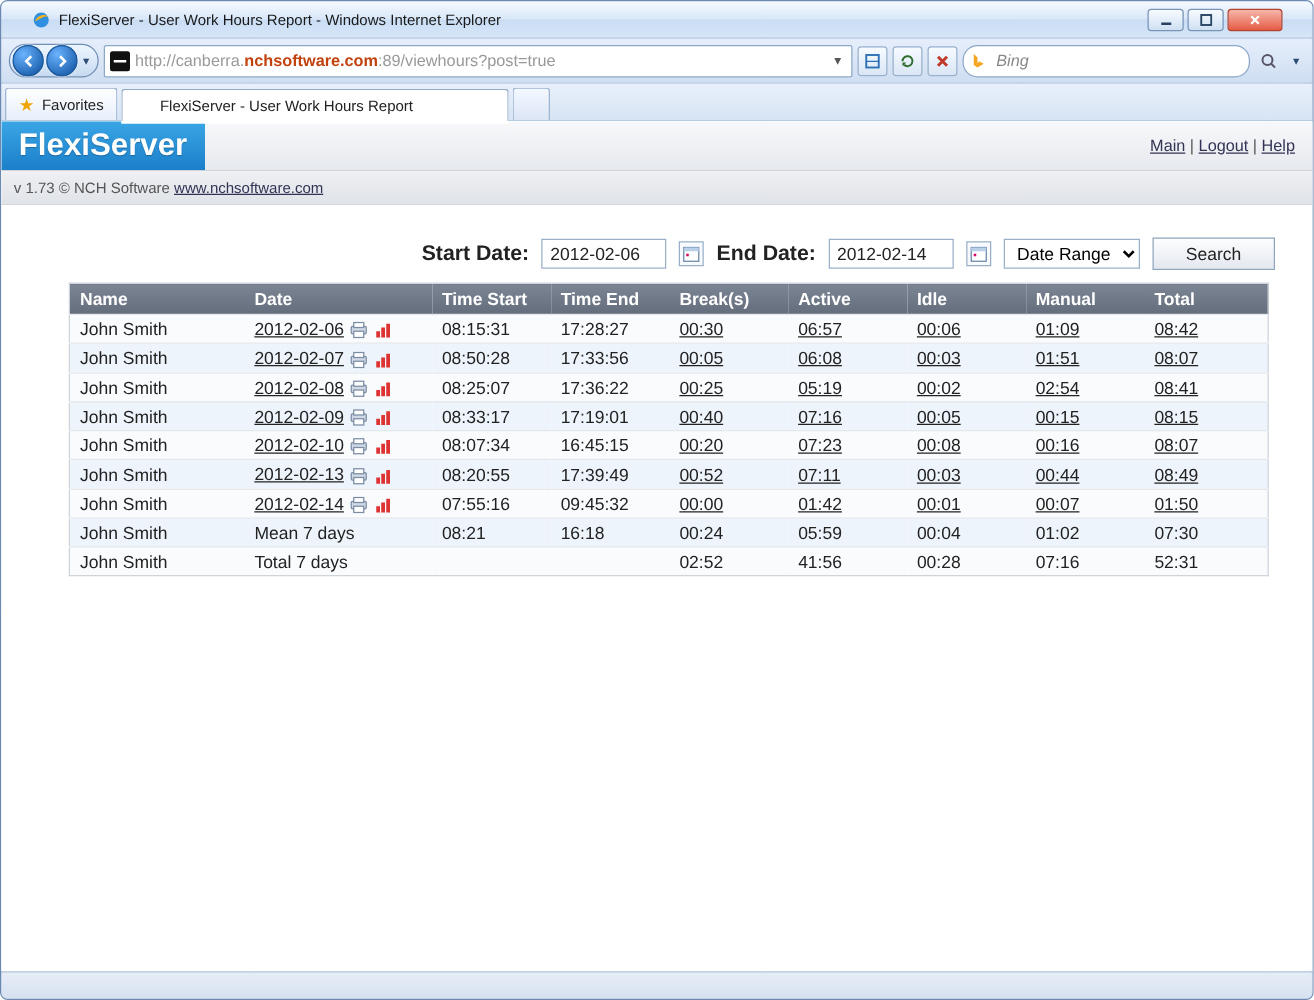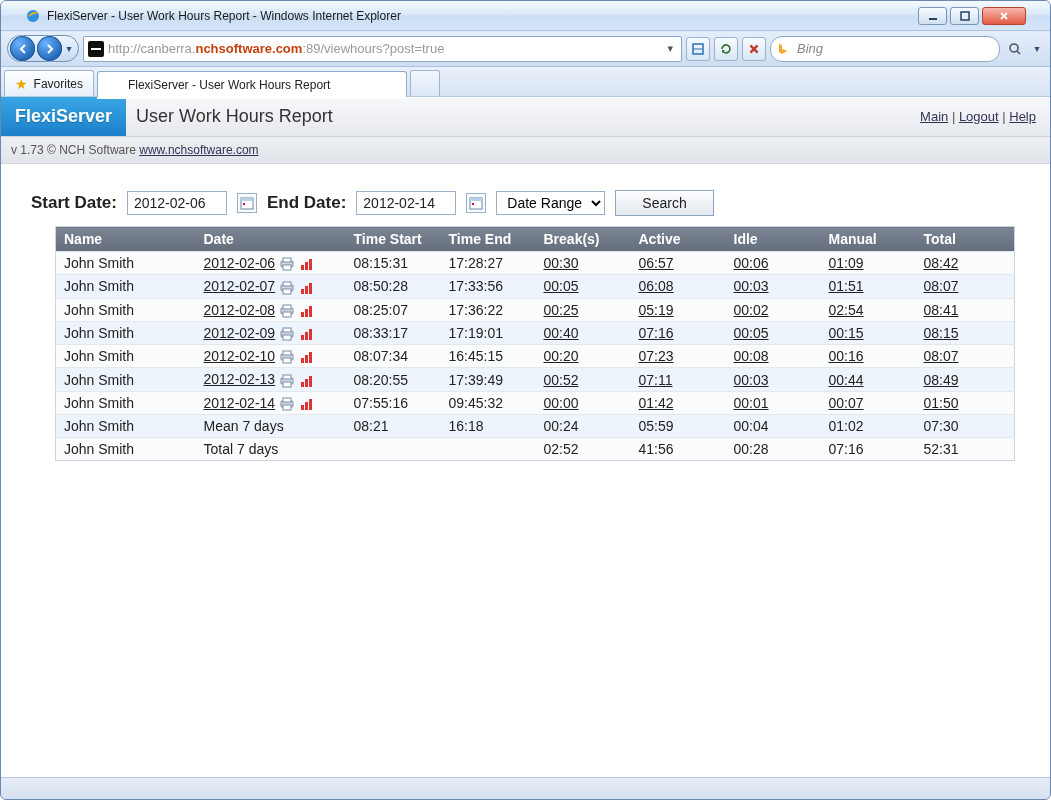--- a/index.html
+++ b/index.html
@@ -96,36 +96,36 @@
   .page::-webkit-scrollbar{width:16px;}
   .page::-webkit-scrollbar-thumb{background:#c7d3e2;border:1px solid #a8b8cc;border-radius:2px;}
   .page::-webkit-scrollbar-track{background:#e9eef6;}
 
   .app-header {
     display:flex; align-items:center; height:40px;
     background:linear-gradient(#f7f8fa,#e6e9ee); border-bottom:1px solid #cfd4db;
   }
   .brand {
     background:linear-gradient(#3aa6e6,#1b7fc9); color:#fff; font-weight:700;
-    font-size:18px; padding:0 14px; height:100%; display:flex; align-items:center;
+    font-size:25px; padding:0 14px; height:100%; display:flex; align-items:center;
     text-shadow:0 1px 1px rgba(0,0,0,.25);
   }
   .pgtitle { font-size:18px; color:#333; padding-left:10px; }
   .toplinks { margin-left:auto; padding-right:14px; font-size:13px; color:#555; }
   .toplinks a { color:#335; text-decoration:underline; cursor:pointer; }
 
   .verbar {
     font-size:12px; color:#555; background:linear-gradient(#eef0f3,#e0e3e8);
     border-bottom:1px solid #d2d6dc; padding:6px 10px;
   }
   .verbar a { color:#335; text-decoration:underline; cursor:pointer; }
 
   .content { padding:26px 30px; }
 
-  .filters { display:flex; align-items:center; gap:10px; margin-bottom:10px; flex-wrap:wrap; }
+  .filters { display:flex; align-items:center; gap:10px; margin-bottom:10px; flex-wrap:wrap;justify-content:flex-end; }
   .filters label { font-size:17px; font-weight:700; color:#222; }
   .dateinput {
     width:100px; height:24px; border:1px solid #9bb0c8; background:#fff;
     font-size:14px; padding:0 6px; color:#222;
   }
   .calico { width:20px; height:20px; border:1px solid #9bb0c8; background:#f7faff; display:flex; align-items:center; justify-content:center; cursor:pointer; }
   .rangesel {
     height:24px; border:1px solid #9bb0c8; background:#fff; font-size:14px; padding:0 6px; cursor:pointer;
   }
   .searchbtn {
@@ -260,21 +260,20 @@
       <span>FlexiServer - User Work Hours Report</span>
     </div>
     <div class="tab blank"></div>
   </div>
 
   <div class="page-wrap">
     <div class="page">
 
       <div class="app-header">
         <div class="brand">FlexiServer</div>
-        <div class="pgtitle">User Work Hours Report</div>
         <div class="toplinks">
           <a>Main</a> |
           <a>Logout</a> |
           <a>Help</a>
         </div>
       </div>
 
       <div class="verbar">
         <span>v 1.73 © NCH Software </span><a>www.nchsoftware.com</a>
       </div>

